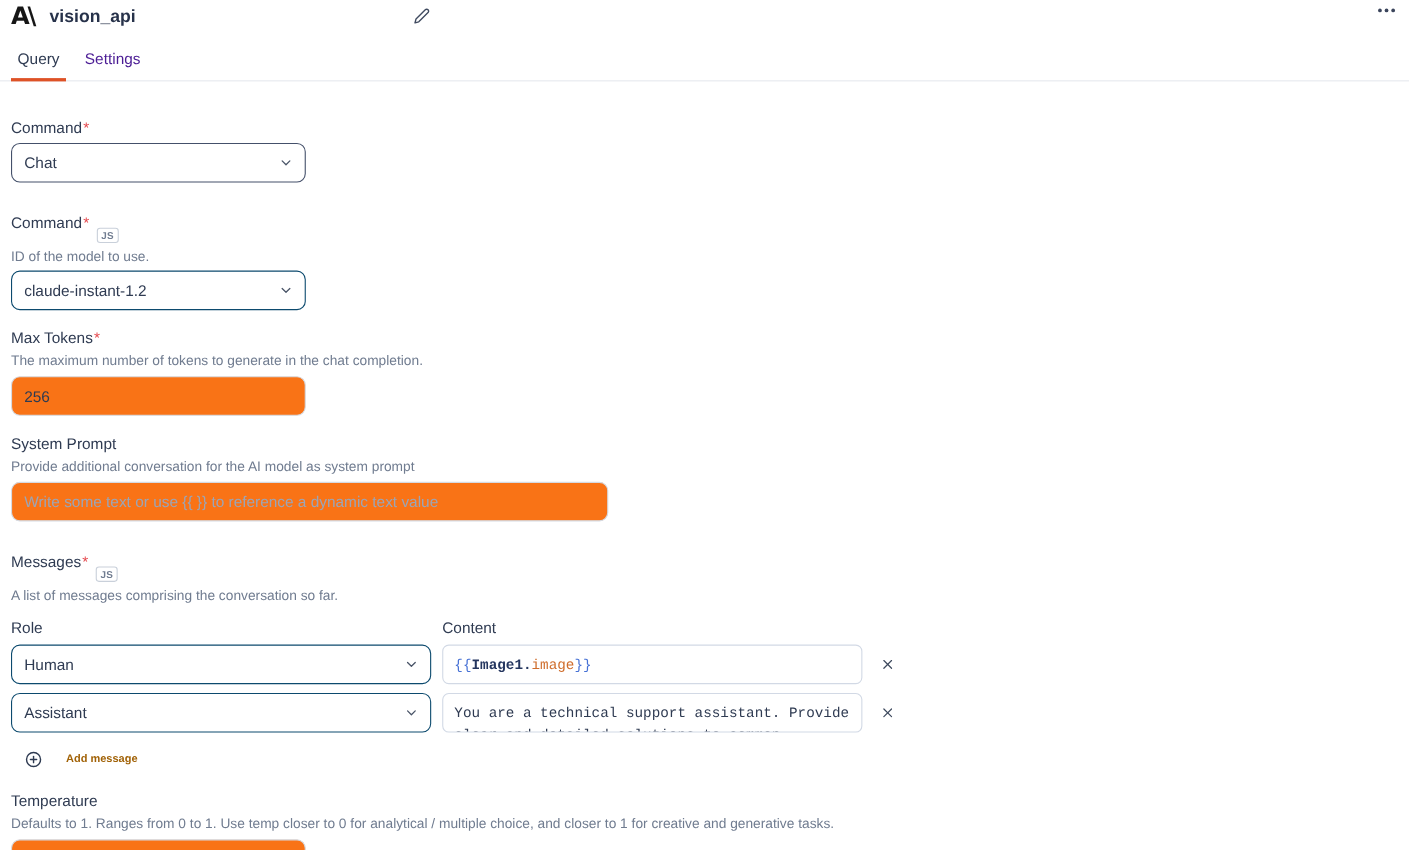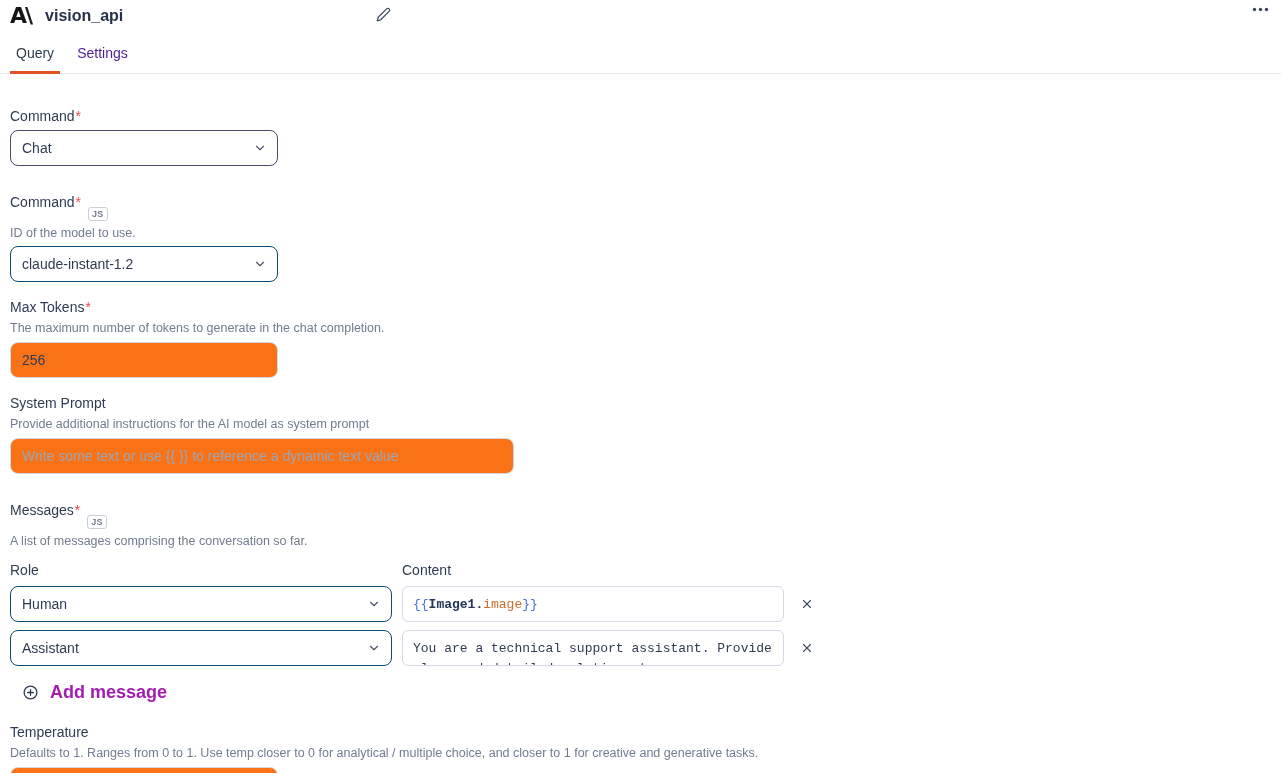--- a/index.html
+++ b/index.html
@@ -35,37 +35,37 @@
 
   .select { position: relative; width: 268px; height: 36px; margin-top: 5px; background: #fff;
     border: 1px solid #0c4a6e; border-radius: 8px; display: flex; align-items: center;
     padding: 0 34px 0 11px; font-size: 14px; color: #2f3b52; cursor: pointer; }
   .select.focused { border-color: #44506a; }
   .chev { position: absolute; right: 10px; top: 50%; transform: translateY(-50%); display: flex; }
 
   input.text { width: 268px; height: 36px; margin-top: 6px; border: 1px solid #d5dae2; border-radius: 8px;
     padding: 0 11px; font-size: 14px; color: #2f3b52; font-family: inherit; outline: none; background: #f97316; }
   input.text::placeholder { color: #9ba5b7; }
-  input.wide { width: 504px; }
+  input.wide { width: 543px; }
 
   
   .msg-grid { display: grid; grid-template-columns: 382px 382px 28px; column-gap: 10px; row-gap: 8px; margin-top: 13px; align-items: center; }
   .col-label { font-size: 14px; color: #2f3b52; }
   .select.full { width: 100%; margin-top: 0; }
   .code-box { width: 100%; height: 36px; border: 1px solid #d2d9e5; border-radius: 6px; background: #fff;
     padding: 8px 10px 0; overflow: hidden; font-family: "Liberation Mono", monospace; font-size: 13px;
     line-height: 20px; color: #2f3b52; white-space: normal; word-break: break-word; cursor: text; }
   .tok-brace { color: #4671d5; }
   .tok-entity { color: #24355e; font-weight: bold; }
   .tok-prop { color: #cf6d2c; }
   .close-btn { width: 26px; height: 26px; display: flex; align-items: center; justify-content: center;
     background: none; border: none; cursor: pointer; padding: 0; }
 
-  .add-btn { display: flex; align-items: center; gap: 11px; margin: 16px 0 20px 12px; padding: 0;
-    background: none; border: none; font-family: inherit; font-size: 18px; font-weight: 600; color: #a21caf; cursor: pointer; }
+  .add-btn { display: flex; align-items: center; gap: 21px; margin: 16px 0 20px 12px; padding: 0;
+    background: none; border: none; font-family: inherit; font-size: 10px; font-weight: 600; color: #a16207; cursor: pointer; }
 </style>
 </head>
 <body>
 
 <div class="header">
   <span class="logo">A\</span>
   <span class="title">vision_api</span>
   <button class="icon-btn edit-btn">
     <span style="display:flex;">
       <svg width="15" height="15" viewBox="0 0 24 24" fill="none" stroke="#3f4a5f" stroke-width="2" stroke-linecap="round" stroke-linejoin="round">
@@ -129,21 +129,21 @@
         <span class="req">*</span>
     </div>
     <div class="helper">The maximum number of tokens to generate in the chat completion.</div>
     <input class="text" type="text" value="256" style="">
   </div>
 
   <div class="field">
     <div class="label-row">
       <span>System Prompt</span>
     </div>
-    <div class="helper">Provide additional instructions for the AI model as system prompt</div>
+    <div class="helper">Provide additional conversation for the AI model as system prompt</div>
     <input class="text wide" type="text" placeholder="Write some text or use {{ }} to reference a dynamic text value" style="">
   </div>
 
   <div class="field" style="margin-bottom:0;">
     <div class="label-row">
       <span>Messages</span>
         <span class="req">*</span>
       <span class="js-badge">JS</span>
     </div>
     <div class="helper">A list of messages comprising the conversation so far.</div>

